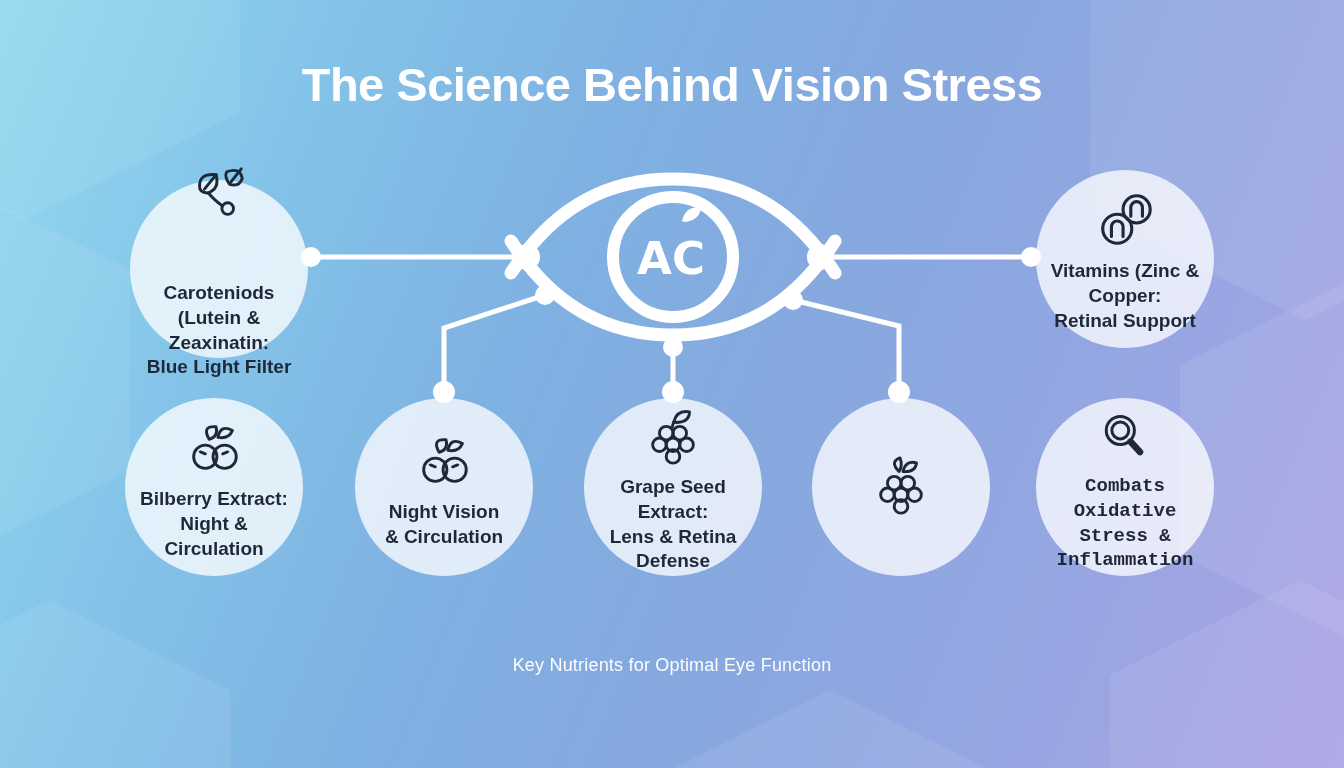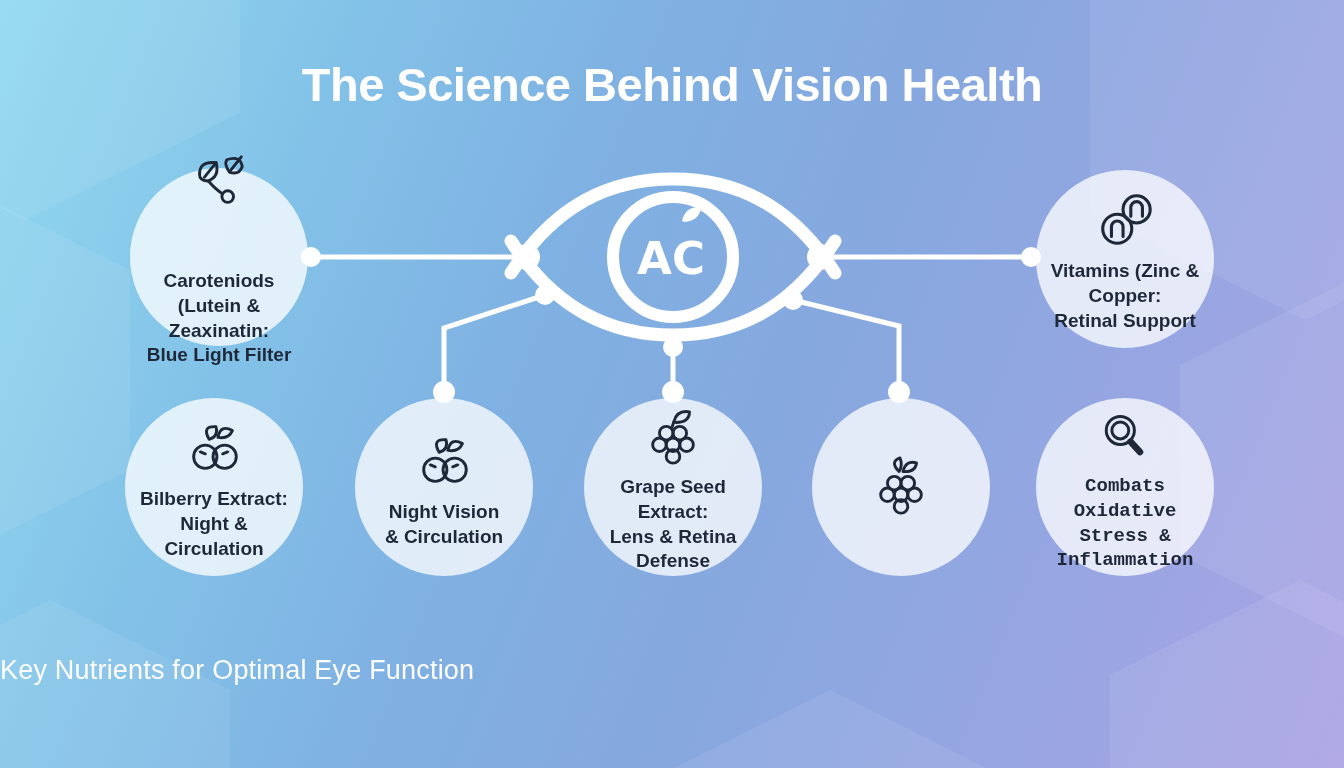--- a/index.html
+++ b/index.html
@@ -18,21 +18,21 @@
     background:rgba(255,255,255,0.08);
     clip-path:polygon(50% 0%,100% 25%,100% 75%,50% 100%,0% 75%,0% 25%);
   }
   .title{
     position:absolute;top:57px;left:0;width:1344px;
     text-align:center;color:#ffffff;font-size:47px;font-weight:700;
     letter-spacing:-0.5px;
   }
   .caption{
     position:absolute;top:655px;left:0;width:1344px;
-    color:#fdfdff;font-size:27px;font-weight:500;
+    text-align:center;color:#fdfdff;font-size:18px;font-weight:500;
     letter-spacing:0.2px;
   }
   .diagram-svg{position:absolute;left:0;top:0;}
   .node{
     position:absolute;width:178px;height:178px;border-radius:50%;
     background:rgba(255,255,255,0.76);
     display:flex;flex-direction:column;align-items:center;justify-content:center;
     box-sizing:border-box;padding:6px 10px 0 10px;
   }
   .node .icon{flex:0 0 auto;margin-bottom:7px;}
@@ -48,21 +48,21 @@
 <div class="canvas">
 
   <div class="hex" style="left:-190px;top:-210px;width:430px;height:430px;"></div>
   <div class="hex" style="left:-270px;top:170px;width:400px;height:400px;"></div>
   <div class="hex" style="left:1090px;top:-110px;width:430px;height:430px;"></div>
   <div class="hex" style="left:1180px;top:270px;width:380px;height:380px;"></div>
   <div class="hex" style="left:1110px;top:580px;width:380px;height:380px;"></div>
   <div class="hex" style="left:-130px;top:600px;width:360px;height:360px;"></div>
   <div class="hex" style="left:620px;top:690px;width:420px;height:420px;"></div>
 
-  <div class="title">The Science Behind Vision Health</div>
+  <div class="title">The Science Behind Vision Stress</div>
 
   <svg class="diagram-svg" width="1344" height="768" viewBox="0 0 1344 768">
     <g stroke="#ffffff" stroke-width="5" fill="none">
       <line x1="311" y1="257" x2="527" y2="257"></line>
       <line x1="820" y1="257" x2="1031" y2="257"></line>
       <polyline points="545,295 444,328 444,392"></polyline>
       <polyline points="793,300 899,326 899,392"></polyline>
       <line x1="673" y1="347" x2="673" y2="392"></line>
     </g>
     <g fill="#ffffff">
@@ -79,21 +79,21 @@
     </g>
     <g>
       <path d="M 511 273 C 556 203, 612 179, 673 179 C 734 179, 790 203, 835 273" stroke="#ffffff" stroke-width="13" fill="none" stroke-linecap="round"></path>
       <path d="M 511 241 C 556 311, 612 335, 673 335 C 734 335, 790 311, 835 241" stroke="#ffffff" stroke-width="13" fill="none" stroke-linecap="round"></path>
       <circle cx="673" cy="257" r="60" stroke="#ffffff" stroke-width="12" fill="none"></circle>
       <text x="671" y="274" text-anchor="middle" fill="#ffffff" font-family="DejaVu Sans, Liberation Sans, sans-serif" font-size="45" font-weight="700">AC</text>
       <path d="M 682 221 Q 686 205 701 208 Q 699 221 684 222 Z" fill="#ffffff"></path>
     </g>
   </svg>
 
-  <div class="node" style="left:130px;top:168px;gap:48px;">
+  <div class="node" style="left:130px;top:180px;gap:48px;">
     <span class="icon">
       <svg width="62" height="62" viewBox="0 0 64 64" fill="none" stroke="#1e2838" stroke-width="3" stroke-linecap="round" stroke-linejoin="round">
         <path d="M12 24 Q11 9 29 11 Q33 26 20 30 Q12 29 12 24 Z"></path>
         <path d="M29 11 L17 26"></path>
         <path d="M40 8 Q54 3 56 15 Q53 24 43 21 Q37 13 40 8 Z"></path>
         <path d="M55 5 L44 19"></path>
         <path d="M21 30 Q28 38 34 42"></path>
         <circle cx="41" cy="46" r="6"></circle>
       </svg>
     </span>

